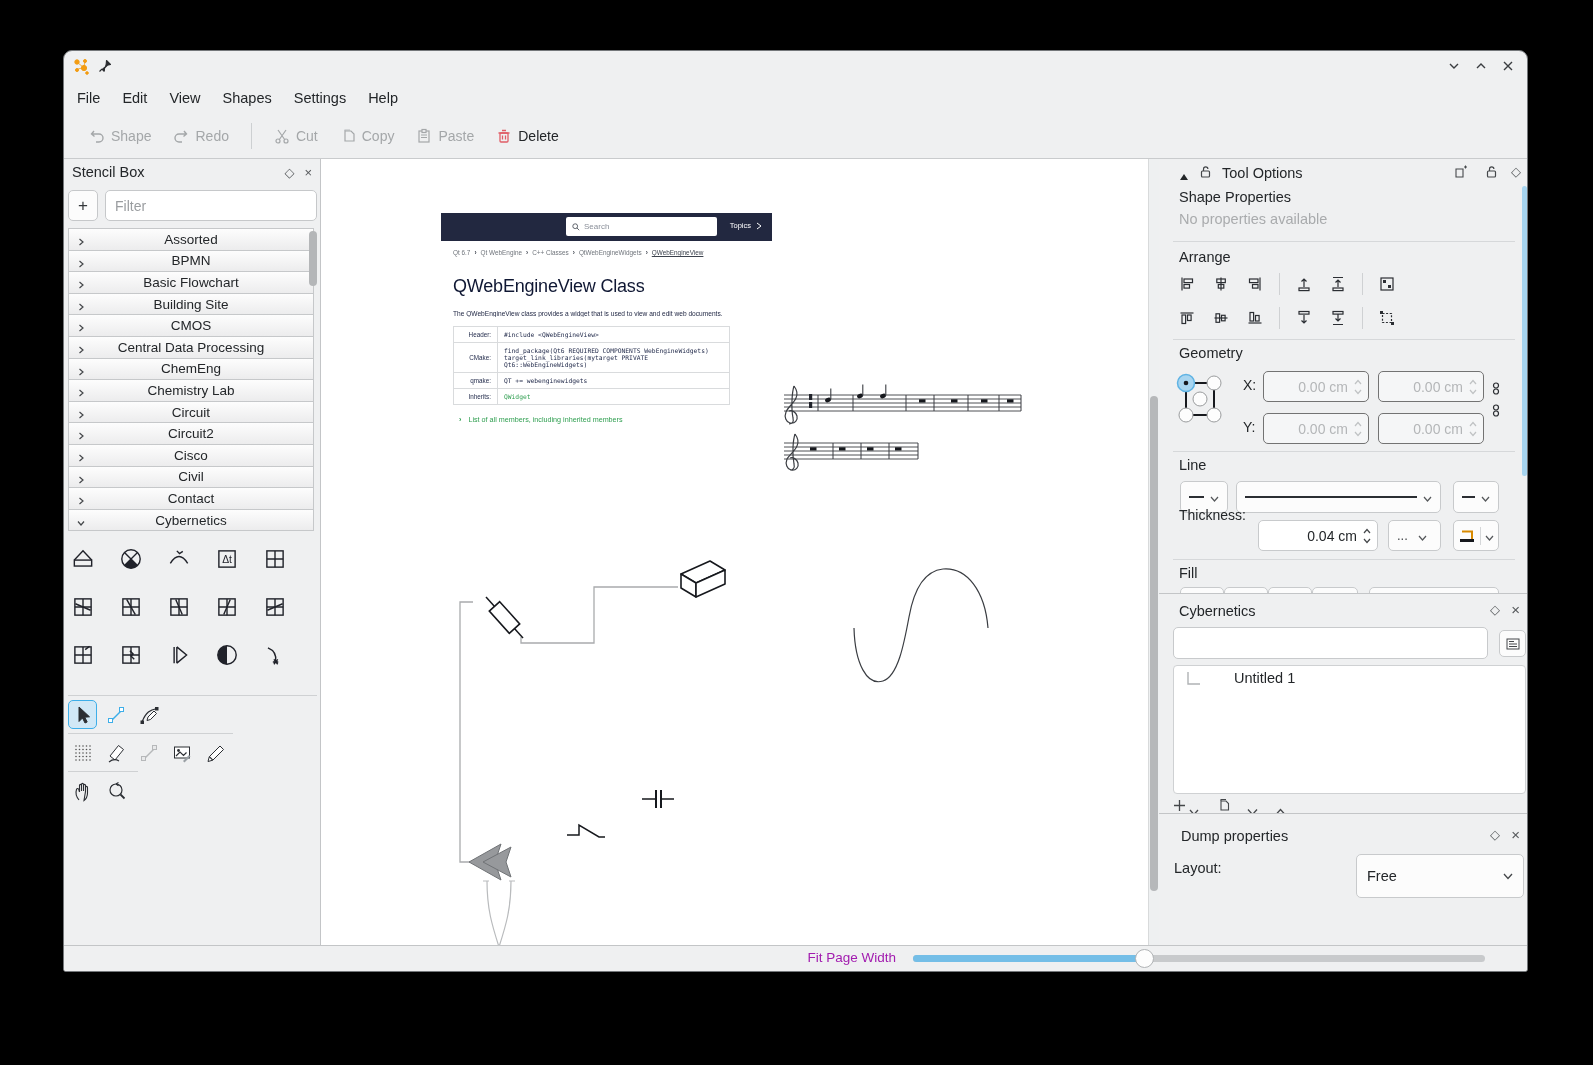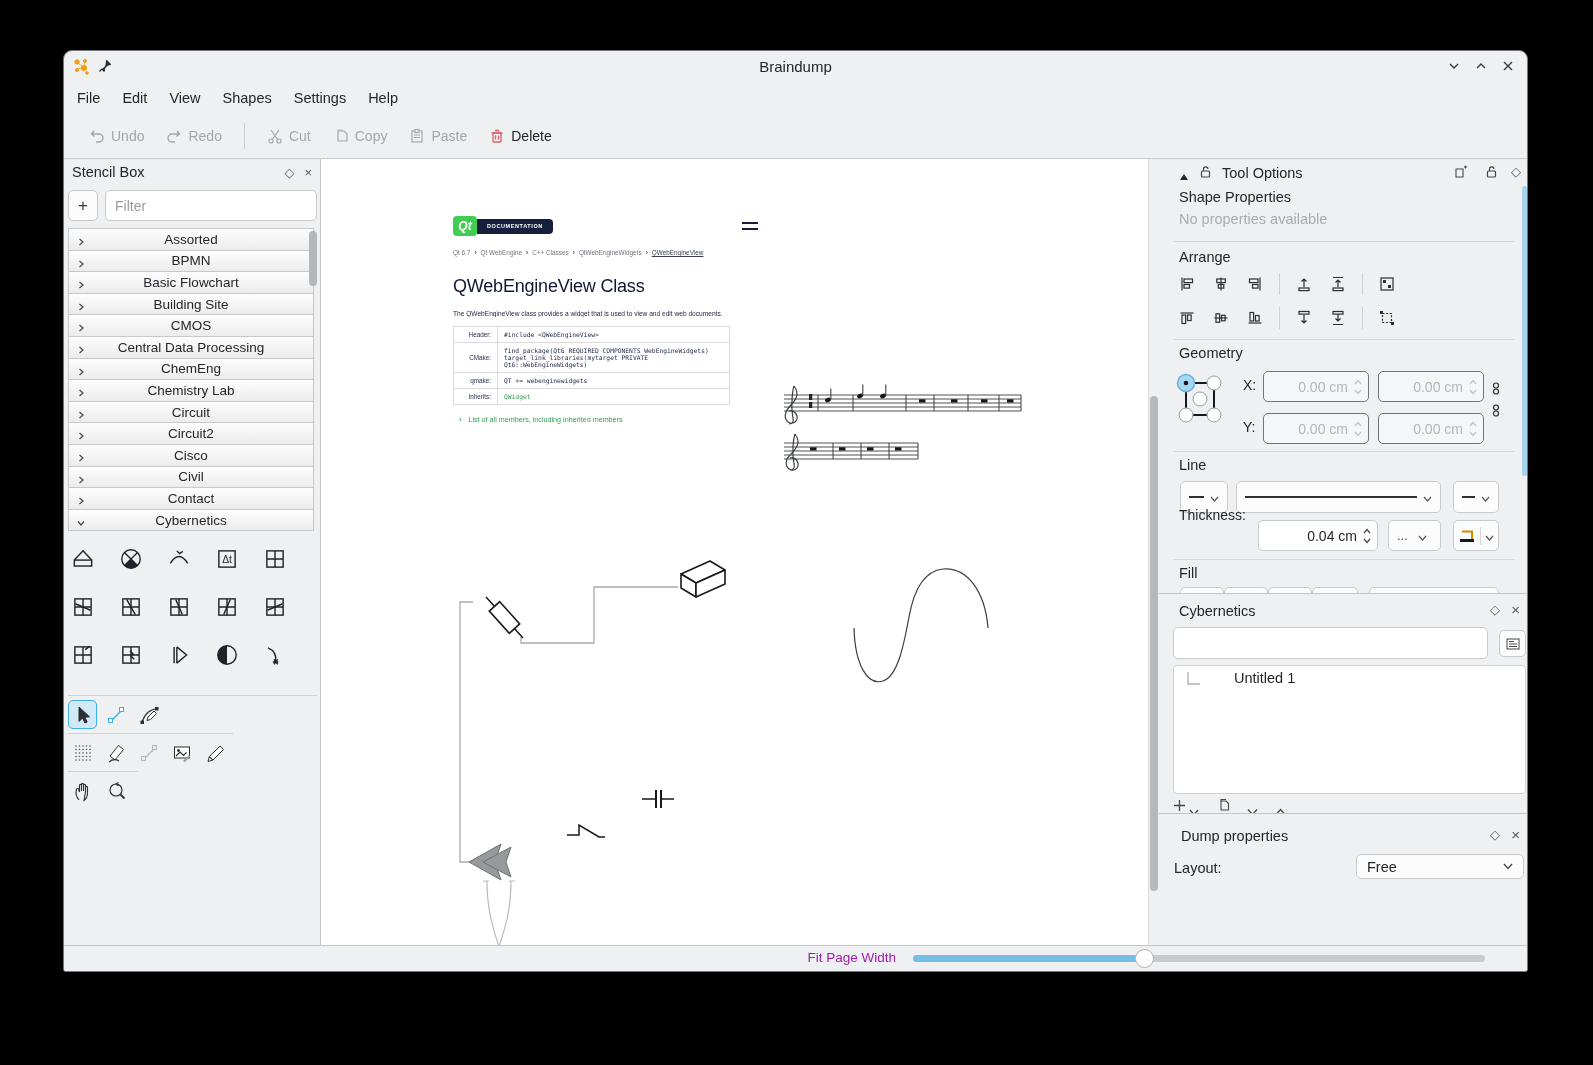--- a/index.html
+++ b/index.html
@@ -121,21 +121,21 @@
                 border:1px solid #c8cacc; border-radius:5px; display:flex; align-items:center; justify-content:center; }
   .wb-list { position:absolute; left:14px; top:71px; width:353px; height:129px; background:#fff;
              border:1px solid #cfd1d3; border-radius:4px; }
   .wb-item { position:relative; height:26px; }
   .wb-item .branch { position:absolute; left:10px; top:4px; }
   .wb-item .lbl { position:absolute; left:60px; top:4px; font-size:14.5px; }
   .wb-tools { position:absolute; left:14px; top:204px; width:350px; height:18px; }
   .wb-tools .ti { position:absolute; top:0; }
 
   .dp-label { position:absolute; left:15px; top:46px; font-size:14.5px; }
-  .dp-select { position:absolute; left:197px; top:40px; width:168px; height:25px; background:#fcfcfc;
+  .dp-select { position:absolute; left:197px; top:40px; width:168px; height:44px; background:#fcfcfc;
                border:1px solid #c8cacc; border-radius:5px; font-size:14.5px; display:flex; align-items:center;
                padding:0 10px; justify-content:space-between; }
 
   
   .statusbar { position:absolute; left:0; bottom:0; width:100%; height:26px; background:#eff0f1;
                border-top:1px solid #c3c5c7; }
   .sb-label { position:absolute; right:631px; top:4px; font-size:13.5px; color:#a21caf; }
   .sb-slider { position:absolute; left:849px; top:9px; width:572px; height:7px; background:#c8cacc; border-radius:4px; }
   .sb-fill { position:absolute; left:0; top:0; height:7px; width:231px; background:#74bee7; border-radius:4px; }
   .sb-thumb { position:absolute; left:222px; top:-6px; width:19px; height:19px; background:#fdfdfd;
@@ -158,21 +158,20 @@
               <circle cx="14" cy="15" r="1.3"></circle>
         <path d="M5,5 L10,9 M12,4 L11,8 M5,11 L9,10" fill="none" stroke-width="0.8"></path>
             </g>
           </svg>
     </span>
     <span class="pin-icon">
       <svg width="16" height="16" viewBox="0 0 16 16">
             <path d="M9.5,2.5 l4,4 -3.2,0.8 -2.6,2.6 -0.6,3.4 -1.9,-1.9 3.3,-2.8 0.7,-2.5 Z M5,11 L2.5,13.5" stroke="#2a2c30" stroke-width="1.1" fill="#2a2c30" stroke-linejoin="round"></path>
           </svg>
     </span>
-    <span class="title">Braindump</span>
     <span class="win-controls">
       <span class="wbtn">
             <svg width="14" height="14" viewBox="0 0 14 14">
               <path d="M3,5 L7,9 L11,5" stroke="#3a3d40" stroke-width="1.4" fill="none"></path>
             </svg>
           </span>
       <span class="wbtn">
             <svg width="14" height="14" viewBox="0 0 14 14">
               <path d="M3,9 L7,5 L11,9" stroke="#3a3d40" stroke-width="1.4" fill="none"></path>
             </svg>
@@ -192,21 +191,21 @@
     <span class="mitem">Shapes</span>
     <span class="mitem">Settings</span>
     <span class="mitem">Help</span>
   </div>
 
   <div class="toolbar">
     <span class="tbtn">
       <svg width="16" height="16" viewBox="0 0 16 16">
             <path d="M5,3 L2.5,6 L5.5,8.5 M2.5,6 H10 a4,4 0 0 1 0,8 H7" stroke="#a4a7a9" stroke-width="1.4" fill="none"></path>
           </svg>
-      <span>Undo</span>
+      <span>Shape</span>
         </span>
     <span class="tbtn">
       <svg width="16" height="16" viewBox="0 0 16 16">
             <path d="M11,3 L13.5,6 L10.5,8.5 M13.5,6 H6 a4,4 0 0 0 0,8 H9" stroke="#a4a7a9" stroke-width="1.4" fill="none"></path>
           </svg>
       <span>Redo</span>
         </span>
     <span class="tsep"></span>
     <span class="tbtn">
       <svg width="16" height="16" viewBox="0 0 16 16">
@@ -539,27 +538,34 @@
                   <path d="M11,4 l2.5,-1.5 M11,4 l2.5,1.8" stroke="#2b2e33" fill="none" stroke-width="1.2"></path>
                 </svg>
               </span>
             </div>
           </div>
     </div>
 
     <div class="canvas">
 
       <div class="qt-doc">
-        <div class="qt-head">
-          <span class="qt-logo">Qt</span>
-          <span class="qt-pill">DOCUMENTATION</span>
-          <span class="qt-burger">
-                <div></div>
-                <div></div>
-              </span>
+        <div class="qt-nav">
+          <span class="qt-search">
+            <svg width="8" height="8" viewBox="0 0 10 10">
+                  <circle cx="4" cy="4" r="3" stroke="#3c424d" fill="none"></circle>
+                  <path d="M6.2,6.2 L9,9" stroke="#3c424d"></path>
+                </svg>
+            <span>Search</span>
+          </span>
+          <span class="qt-topics">
+            <span>Topics</span>
+            <svg width="6" height="8" viewBox="0 0 6 8">
+                  <path d="M1,1 L5,4 L1,7" stroke="#fff" fill="none"></path>
+                </svg>
+          </span>
         </div>
         <div class="qt-crumbs">
           <span>Qt 6.7</span><span class="sep">›</span><span>Qt WebEngine</span><span class="sep">›</span><span>C++ Classes</span><span class="sep">›</span><span>QtWebEngineWidgets</span><span class="sep">›</span><span class="last">QWebEngineView</span>
         </div>
         <div class="qt-title">QWebEngineView Class</div>
         <div class="qt-desc">The QWebEngineView class provides a widget that is used to view and edit web documents.</div>
         <table class="qt-table">
           <tbody>
                 <tr>
                   <td class="lbl">Header:</td>

